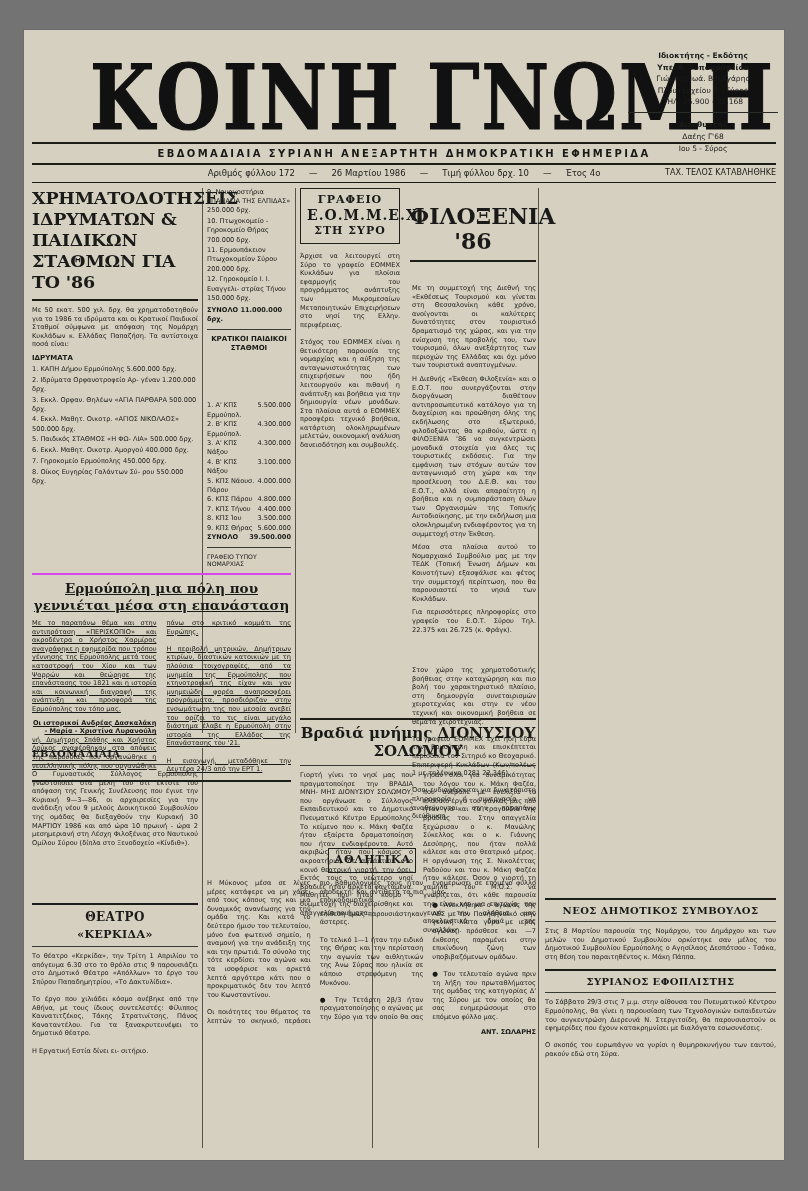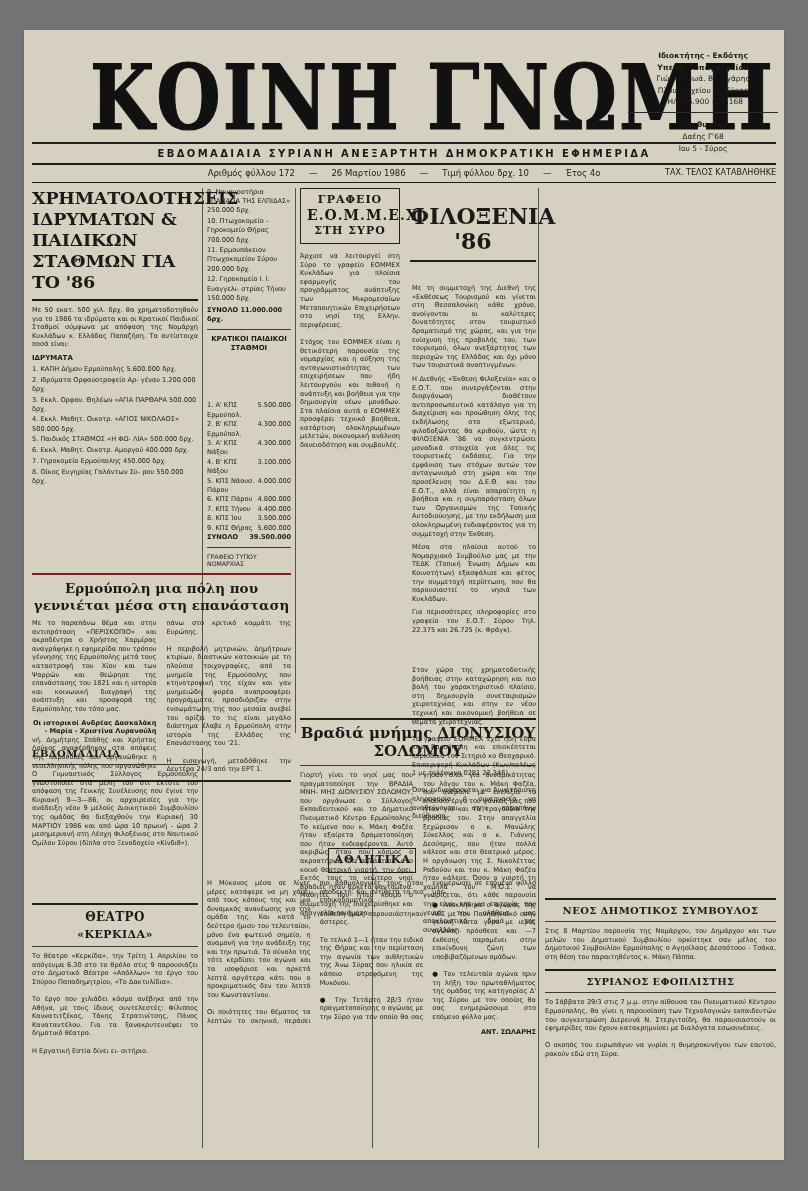--- a/index.html
+++ b/index.html
@@ -169,23 +169,24 @@
   }
   .small-caps-head {
     font-family: "DejaVu Serif", serif;
     font-weight: bold;
     font-size: 10px;
     text-align: center;
     margin: 0 0 4px 0;
     letter-spacing: .4px;
   }
   .ermou-wrap {
-    border-top: 2px solid #7f1d1d;
+    border-top: 2px solid #d946ef;
     border-bottom: 2px solid #1d1d1a;
     padding: 5px 0 6px 0;
+    text-decoration: underline;
   }
   .ermou-title {
     font-family: "DejaVu Serif", serif;
     font-weight: bold;
     font-size: 13.5px;
     text-align: center;
     line-height: 17px;
     margin-bottom: 5px;
   }
 </style>

